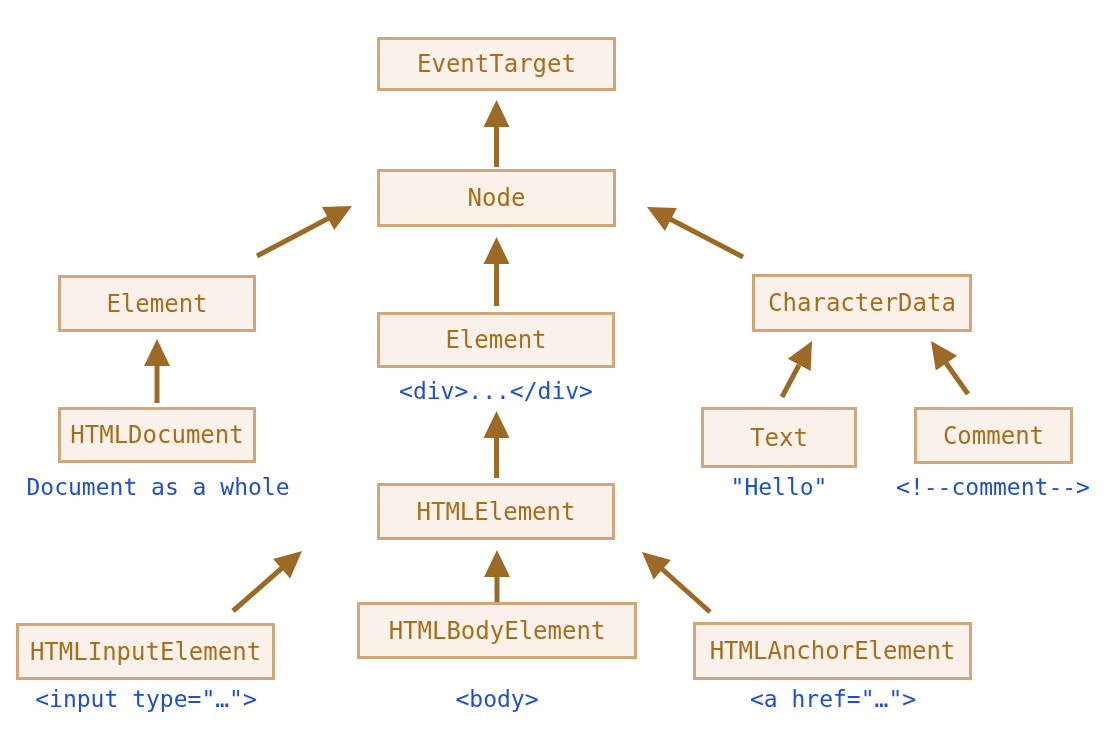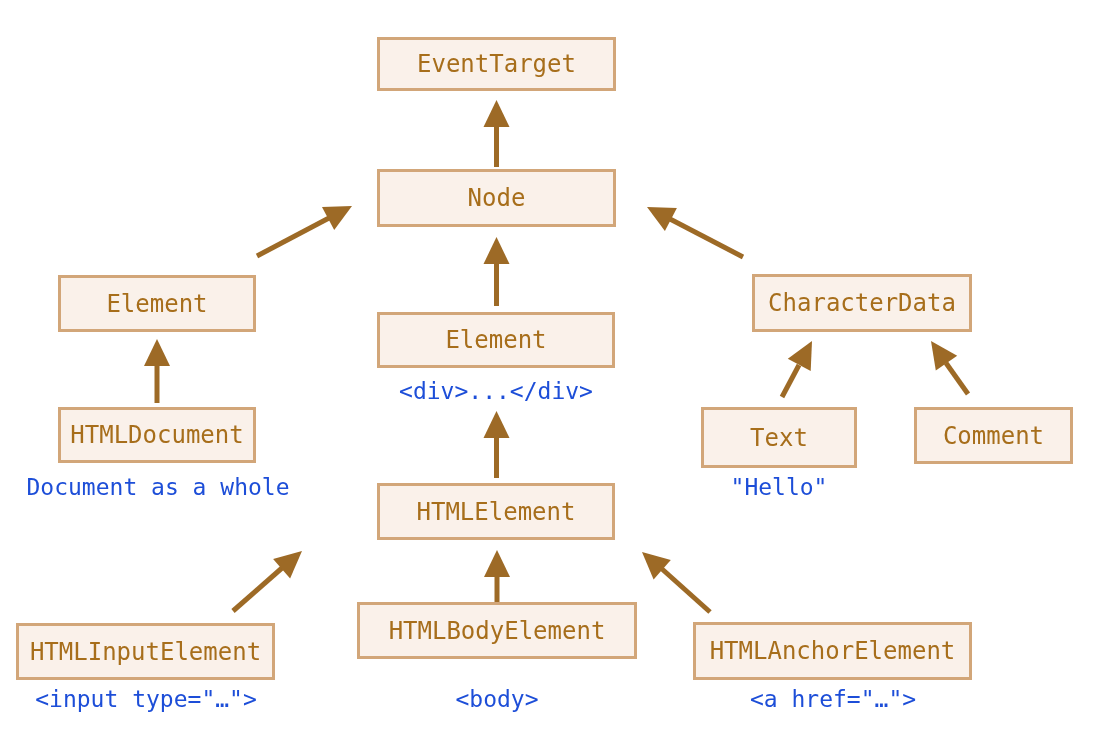--- a/index.html
+++ b/index.html
@@ -153,20 +153,21 @@
   <div class="class-box" style="left:693px;top:622px;width:279px;height:58px">
     <span class="lbl">HTMLAnchorElement</span>
   </div>
 
   <div class="caption" style="left:496px;top:380px">&lt;div&gt;...&lt;/div&gt;</div>
 
   <div class="caption" style="left:158px;top:476px">Document as a whole</div>
 
   <div class="caption" style="left:779px;top:476px">"Hello"</div>
 
+  <div class="caption" style="left:993px;top:476px">&lt;!--comment--&gt;</div>
 
   <div class="caption" style="left:146px;top:688px">&lt;input type="…"&gt;</div>
 
   <div class="caption" style="left:497px;top:688px">&lt;body&gt;</div>
 
   <div class="caption" style="left:833px;top:688px">&lt;a href="…"&gt;</div>
 
 </div>
 
 </body></html>

